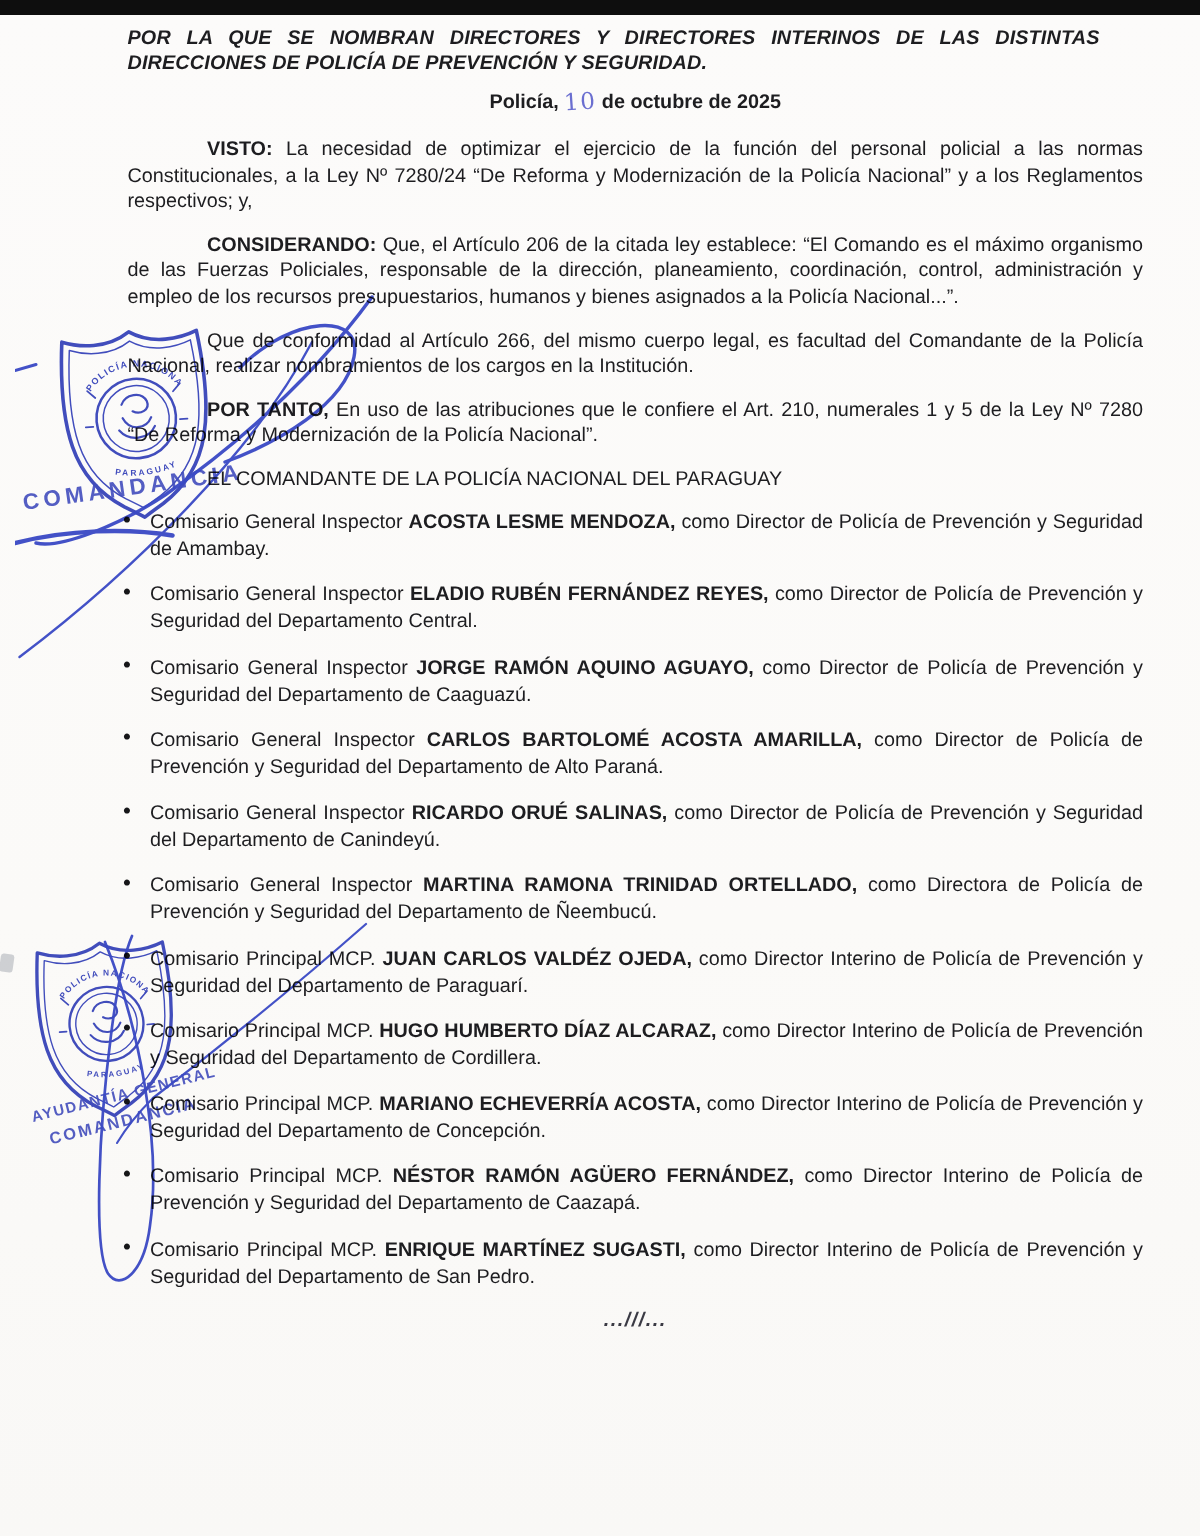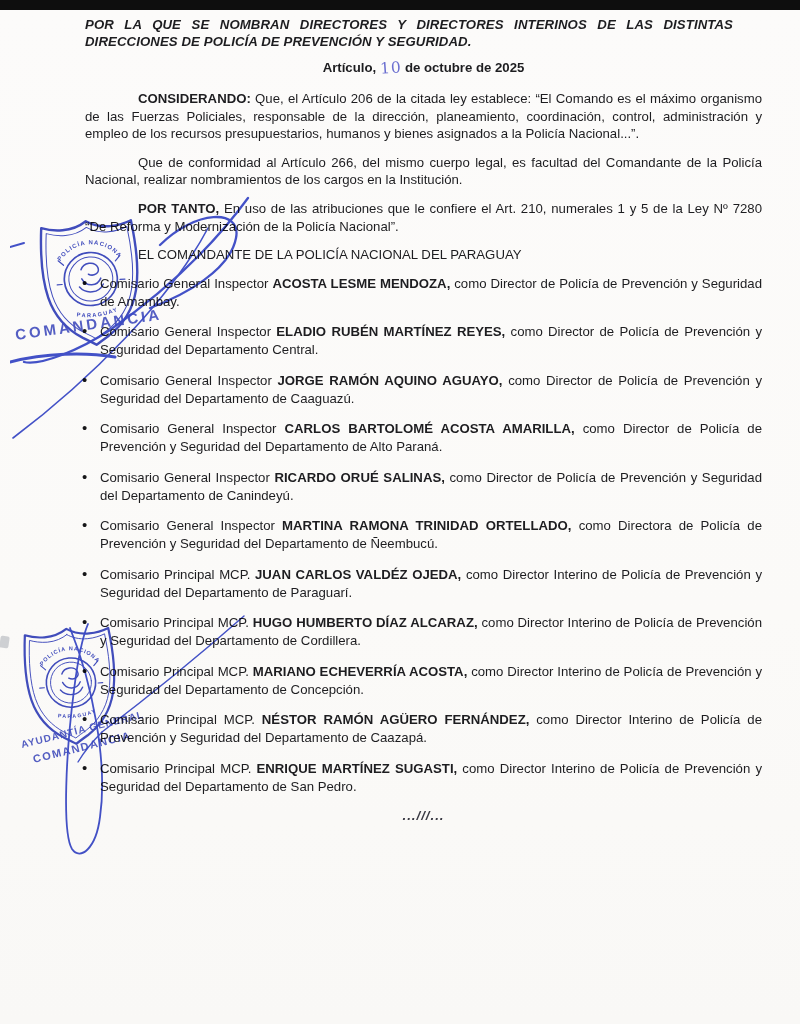--- a/index.html
+++ b/index.html
@@ -37,36 +37,37 @@
 </head>
 <body>
 
 <div class="topbar"></div>
 <div class="smudge"></div>
 
 <div class="doc">
 
   <p class="title">POR LA QUE SE NOMBRAN DIRECTORES Y DIRECTORES INTERINOS DE LAS DISTINTAS DIRECCIONES DE POLICÍA DE PREVENCIÓN Y SEGURIDAD.</p>
 
-  <p class="dateline"><span>Artículo,</span><span class="hand">10</span><span>de octubre de 2025</span></p>
+  <p class="dateline"><span>Policía,</span><span class="hand">10</span><span>de octubre de 2025</span></p>
 
+  <p class="body"><b>VISTO:</b><span> La necesidad de optimizar el ejercicio de la función del personal policial a las normas Constitucionales, a la Ley Nº 7280/24 “De Reforma y Modernización de la Policía Nacional” y a los Reglamentos respectivos; y,</span></p>
 
   <p class="body"><b>CONSIDERANDO:</b><span> Que, el Artículo 206 de la citada ley establece: “El Comando es el máximo organismo de las Fuerzas Policiales, responsable de la dirección, planeamiento, coordinación, control, administración y empleo de los recursos presupuestarios, humanos y bienes asignados a la Policía Nacional...”.</span></p>
 
   <p class="body">Que de conformidad al Artículo 266, del mismo cuerpo legal, es facultad del Comandante de la Policía Nacional, realizar nombramientos de los cargos en la Institución.</p>
 
   <p class="body"><b>POR TANTO,</b><span> En uso de las atribuciones que le confiere el Art. 210, numerales 1 y 5 de la Ley Nº 7280 “De Reforma y Modernización de la Policía Nacional”.</span></p>
 
   <p class="body center-bold h-comandante">EL COMANDANTE DE LA POLICÍA NACIONAL DEL PARAGUAY</p>
 
 
 
   <ul class="appts">
     <li><span class="blt">•</span><span>Comisario General Inspector </span><b>ACOSTA LESME MENDOZA,</b><span> como Director de Policía de Prevención y Seguridad de Amambay.</span></li>
-    <li><span class="blt">•</span><span>Comisario General Inspector </span><b>ELADIO RUBÉN MARTÍNEZ REYES,</b><span> como Director de Policía de Prevención y Seguridad del Departamento Central.</span></li>
+    <li><span class="blt">•</span><span>Comisario General Inspector </span><b>ELADIO RUBÉN FERNÁNDEZ REYES,</b><span> como Director de Policía de Prevención y Seguridad del Departamento Central.</span></li>
     <li><span class="blt">•</span><span>Comisario General Inspector </span><b>JORGE RAMÓN AQUINO AGUAYO,</b><span> como Director de Policía de Prevención y Seguridad del Departamento de Caaguazú.</span></li>
     <li><span class="blt">•</span><span>Comisario General Inspector </span><b>CARLOS BARTOLOMÉ ACOSTA AMARILLA,</b><span> como Director de Policía de Prevención y Seguridad del Departamento de Alto Paraná.</span></li>
     <li><span class="blt">•</span><span>Comisario General Inspector </span><b>RICARDO ORUÉ SALINAS,</b><span> como Director de Policía de Prevención y Seguridad del Departamento de Canindeyú.</span></li>
     <li><span class="blt">•</span><span>Comisario General Inspector </span><b>MARTINA RAMONA TRINIDAD ORTELLADO,</b><span> como Directora de Policía de Prevención y Seguridad del Departamento de Ñeembucú.</span></li>
     <li><span class="blt">•</span><span>Comisario Principal MCP. </span><b>JUAN CARLOS VALDÉZ OJEDA,</b><span> como Director Interino de Policía de Prevención y Seguridad del Departamento de Paraguarí.</span></li>
     <li><span class="blt">•</span><span>Comisario Principal MCP. </span><b>HUGO HUMBERTO DÍAZ ALCARAZ,</b><span> como Director Interino de Policía de Prevención y Seguridad del Departamento de Cordillera.</span></li>
     <li><span class="blt">•</span><span>Comisario Principal MCP. </span><b>MARIANO ECHEVERRÍA ACOSTA,</b><span> como Director Interino de Policía de Prevención y Seguridad del Departamento de Concepción.</span></li>
     <li><span class="blt">•</span><span>Comisario Principal MCP. </span><b>NÉSTOR RAMÓN AGÜERO FERNÁNDEZ,</b><span> como Director Interino de Policía de Prevención y Seguridad del Departamento de Caazapá.</span></li>
     <li><span class="blt">•</span><span>Comisario Principal MCP. </span><b>ENRIQUE MARTÍNEZ SUGASTI,</b><span> como Director Interino de Policía de Prevención y Seguridad del Departamento de San Pedro.</span></li>
   </ul>

